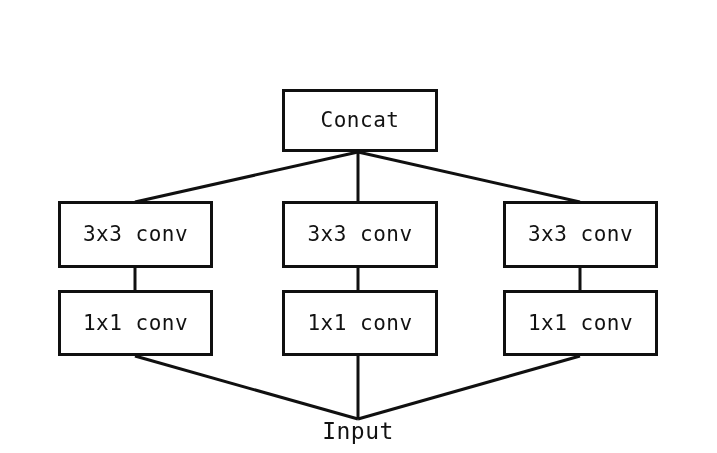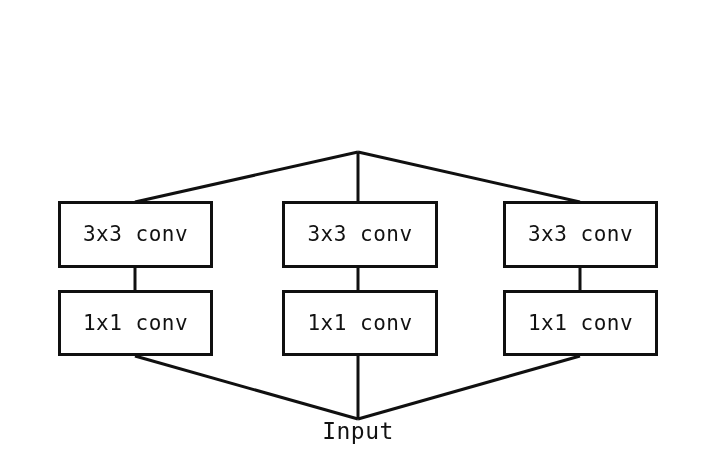--- a/index.html
+++ b/index.html
@@ -90,20 +90,23 @@
       <line x1="135" y1="267" x2="135" y2="291"></line>
       <line x1="358" y1="267" x2="358" y2="291"></line>
       <line x1="580" y1="267" x2="580" y2="291"></line>
 
       <line x1="135" y1="356" x2="358" y2="419"></line>
       <line x1="358" y1="356" x2="358" y2="419"></line>
       <line x1="580" y1="356" x2="358" y2="419"></line>
     </g>
   </svg>
 
+  <div class="node-box" style="left:282px; top:89px; width:156px; height:63px;">
+    <span class="node-label">Concat</span>
+  </div>
 
   <div class="node-box" style="left:58px; top:201px; width:155px; height:67px;">
     <span class="node-label">3x3 conv</span>
   </div>
 
   <div class="node-box" style="left:282px; top:201px; width:156px; height:67px;">
     <span class="node-label">3x3 conv</span>
   </div>
 
   <div class="node-box" style="left:503px; top:201px; width:155px; height:67px;">

